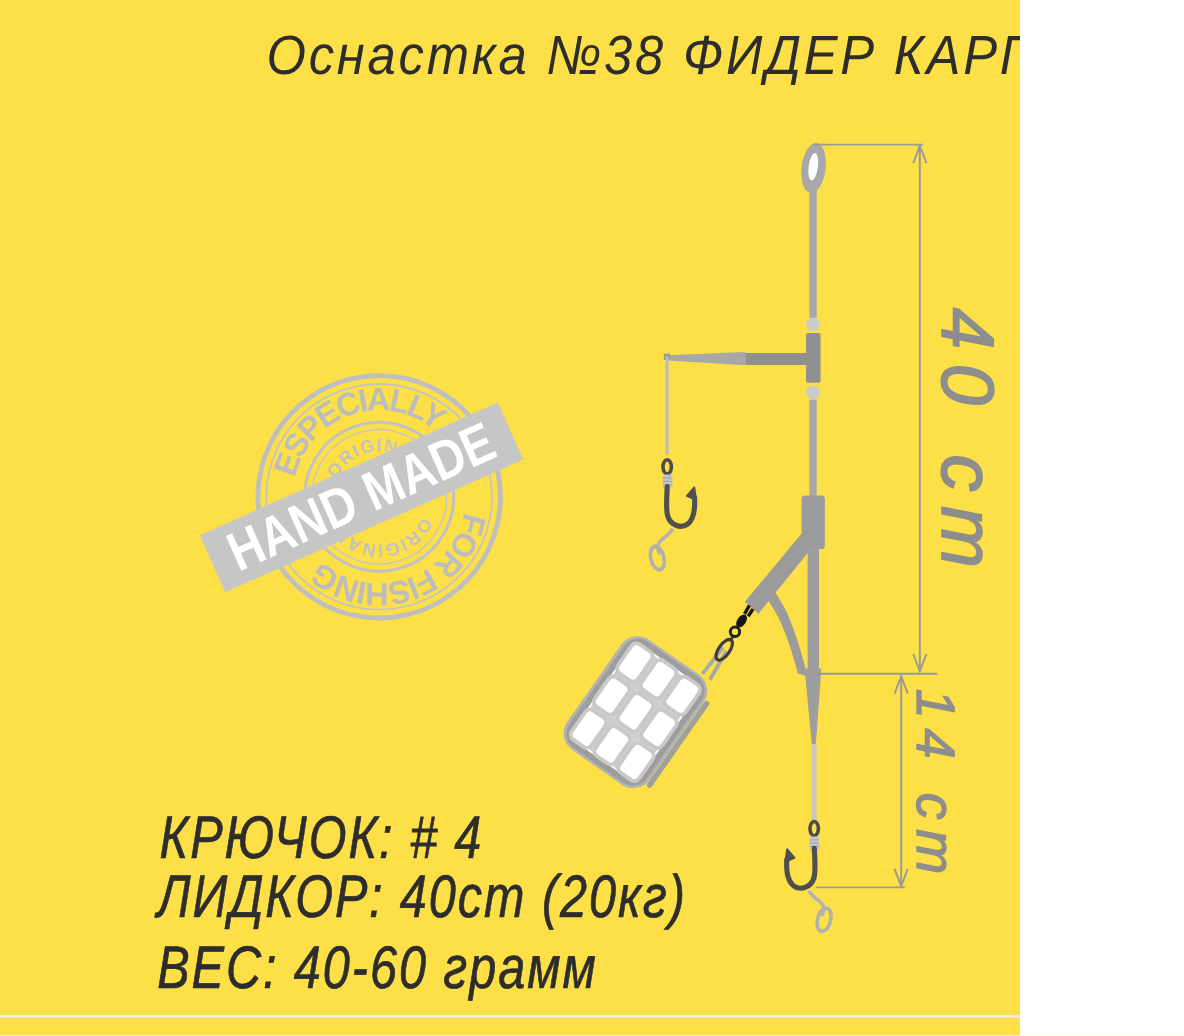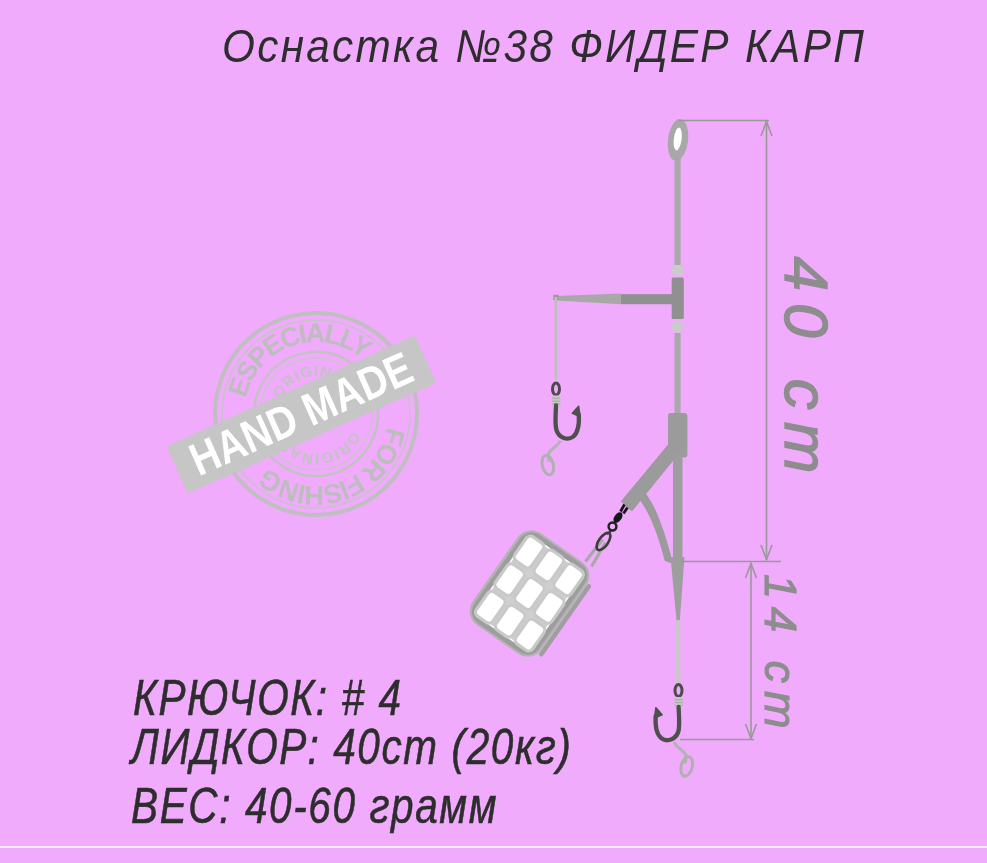--- a/index.html
+++ b/index.html
@@ -1,16 +1,16 @@
 <!DOCTYPE html>
 <html><head>
 <meta charset="utf-8">
 <style>
   html,body{margin:0;padding:0;background:#fff;}
-  #page{position:relative;width:987px;height:863px;background:#f0abfc;overflow:hidden;
+  #page{position:relative;width:850px;height:863px;background:#fde047;overflow:hidden;
         font-family:"Liberation Sans",sans-serif;}
   .hw{font-style:italic;}
   .spec{-webkit-text-stroke:0.6px #2d2d2d;}
 </style>
 </head>
 <body>
 <div id="page">
 
 <div class="hw" style="position:absolute;left:222px;top:23px;font-size:46px;letter-spacing:2.5px;color:#2d2d2d;white-space:nowrap;line-height:1;transform:scaleX(0.92);transform-origin:left top;">Оснастка №38 ФИДЕР КАРП</div>
 

